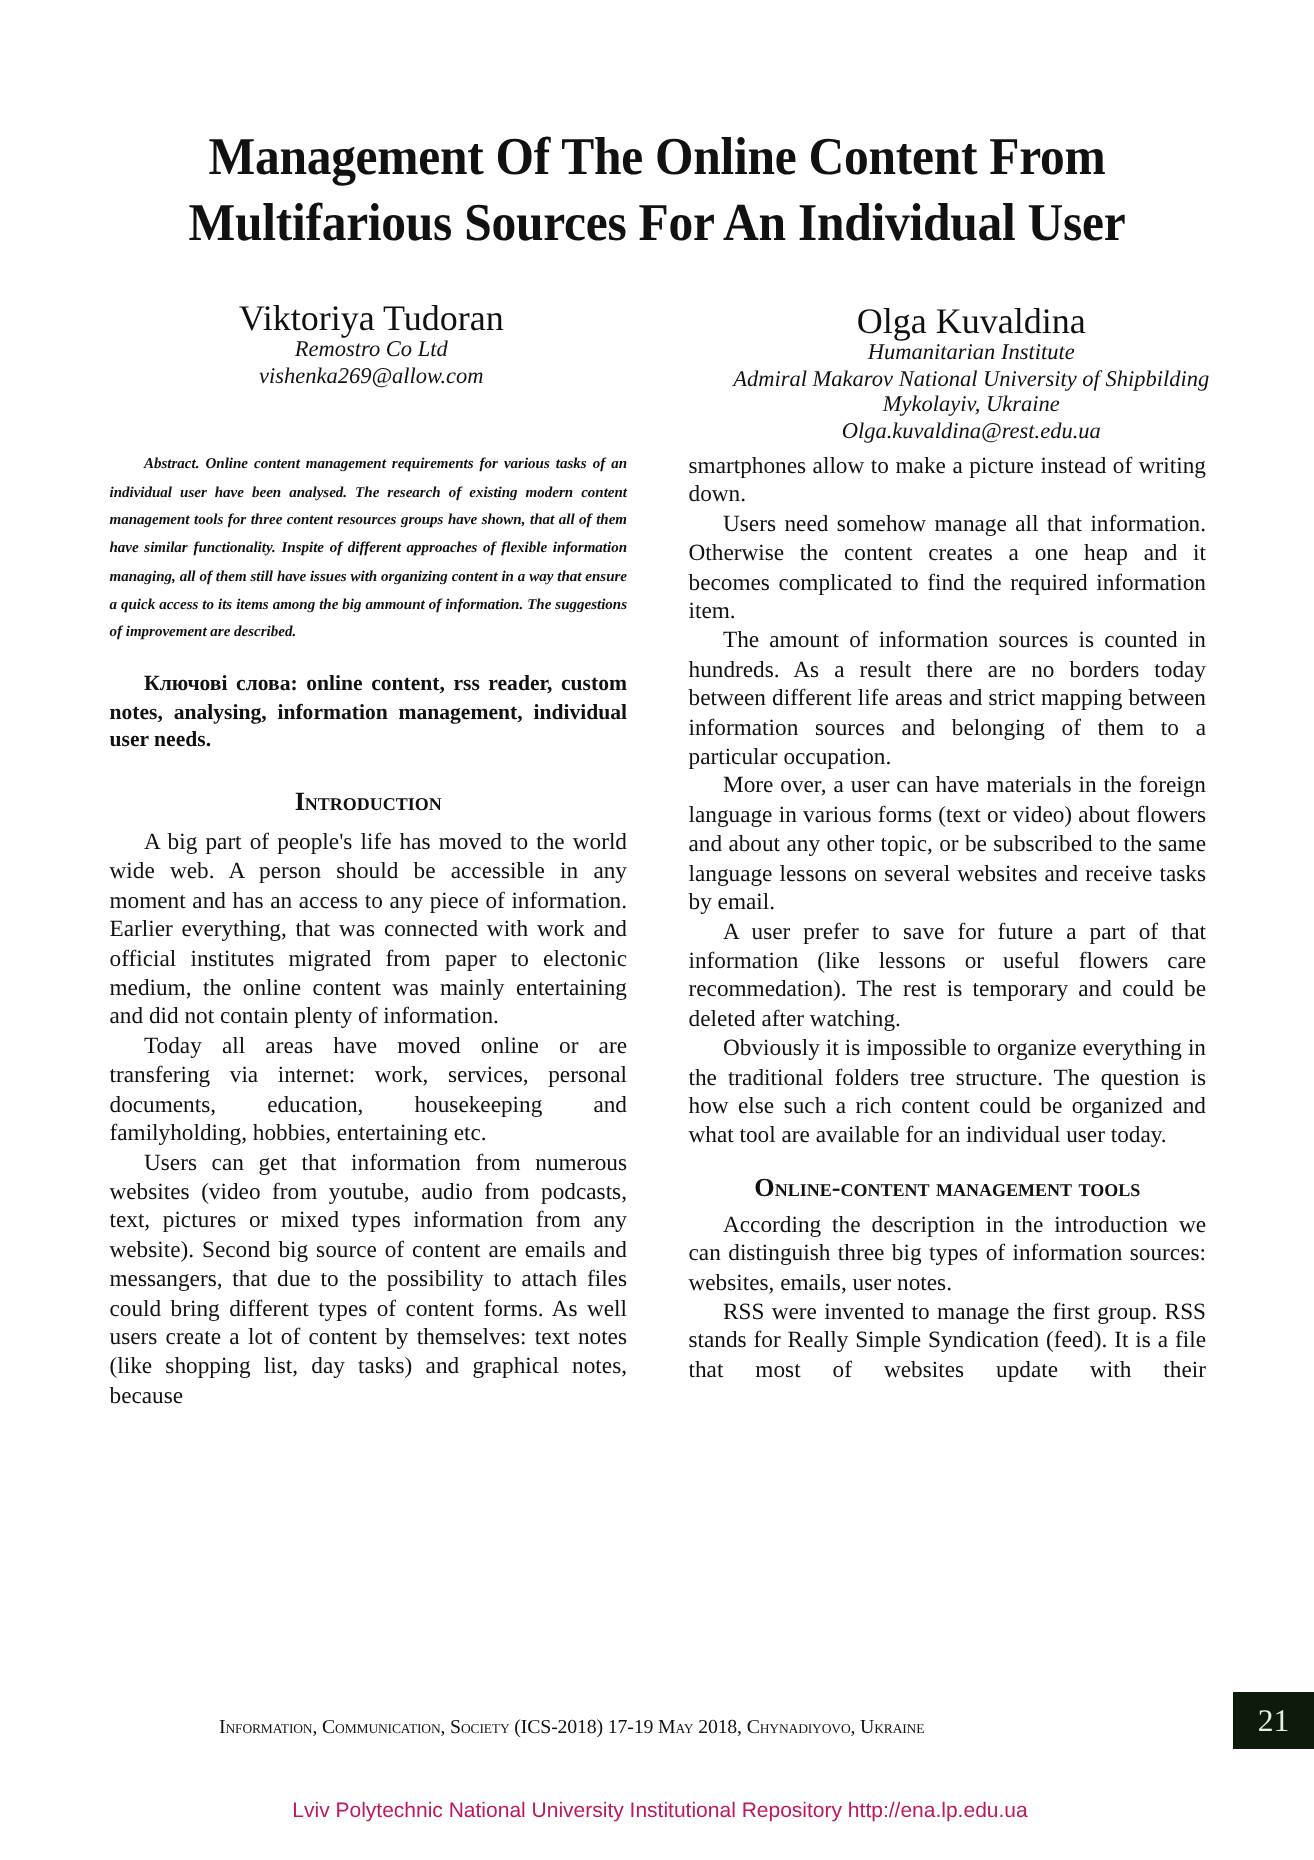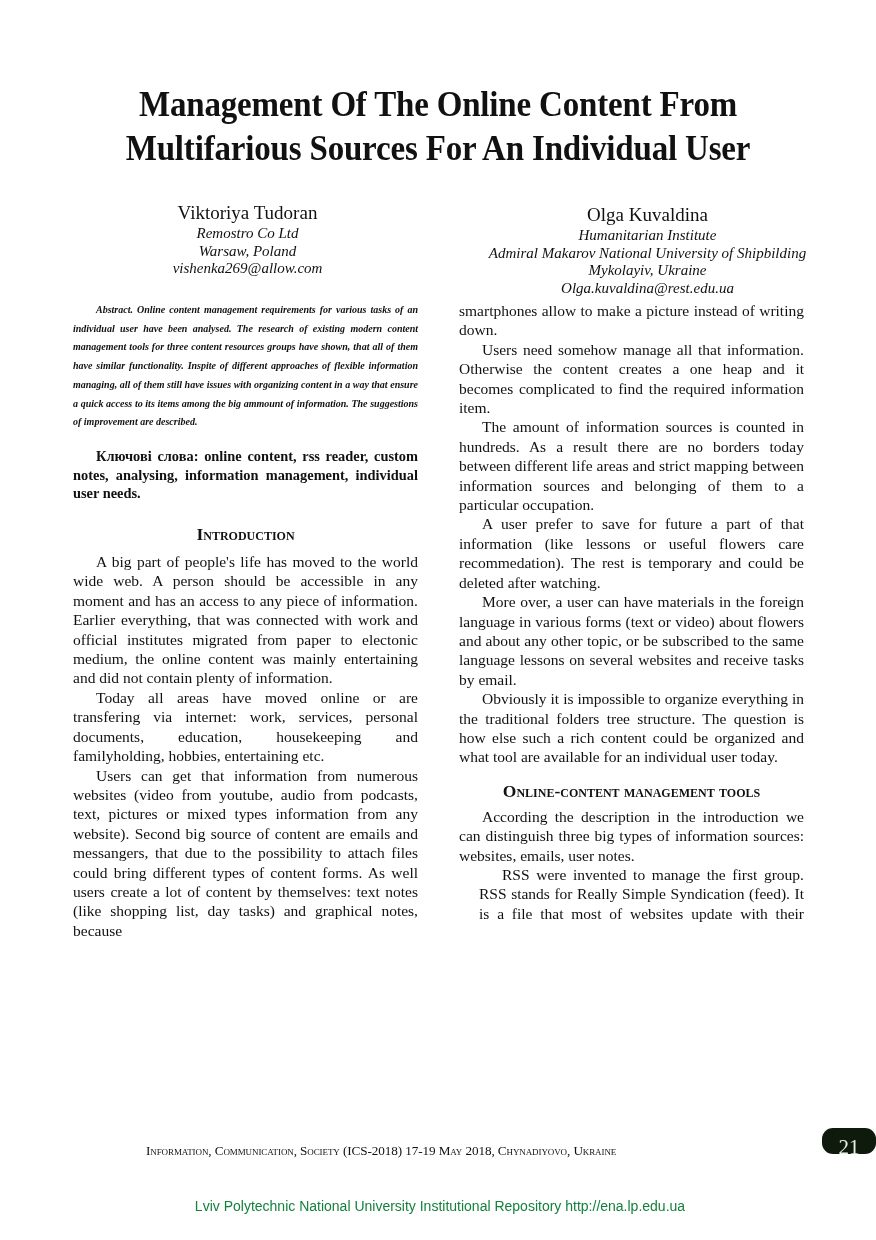--- a/index.html
+++ b/index.html
@@ -7,21 +7,21 @@
       width: 876px; height: 1240px; position: relative; overflow: hidden;
       font-family: "Liberation Serif", "DejaVu Serif", serif; color: #111;
     }
     .title {
       position: absolute; left: 40px; top: 82px; width: 796px;
       text-align: center; font-weight: bold; font-size: 35.5px; line-height: 44px;
       letter-spacing: -0.2px; transform: scaleX(0.93); transform-origin: center top;
     }
     .title div { white-space: nowrap; }
     .author { position: absolute; text-align: center; }
-    .author .name { font-size: 19px; line-height: 24px; }
+    .author .name { font-size: 24px; line-height: 24px; }
     .author .aff { font-style: italic; font-size: 15px; line-height: 17.5px; }
     #author1 { left: 110px; top: 201px; width: 275px; }
     #author2 { left: 450px; top: 203px; width: 395px; }
 
     .col { position: absolute; font-size: 15.5px; line-height: 19.4px; text-align: justify; }
     #col-left { left: 73px; top: 301px; width: 345px; }
     #col-right { left: 459px; top: 301px; width: 345px; }
     .col p { margin: 0; text-indent: 23px; }
     .col p.noindent { text-indent: 0; }
     .abstract { font-weight: bold; font-style: italic; font-size: 10px; line-height: 18.7px; }
@@ -32,42 +32,41 @@
     }
     #intro-head { margin: 21px 0 8px 0; }
     #tools-head { margin: 14px 0 6px 0; }
 
     .footer-text {
       position: absolute; left: 146px; top: 1143px; width: 586px;
       font-variant: small-caps; font-size: 13.2px; line-height: 16px; white-space: nowrap;
       letter-spacing: -0.1px;
     }
     .page-box {
-      position: absolute; left: 822px; top: 1128px; width: 54px; height: 26px;
+      position: absolute; left: 822px; top: 1128px; width: 54px; height: 38px;
       background: #0e1a0c; color: #e8efe4; text-align: center;
-      font-size: 21px; line-height: 38px; border-radius: 11px;
+      font-size: 21px; line-height: 38px;
     }
     .repo {
       position: absolute; left: 170px; top: 1197px; width: 540px; text-align: center;
-      font-family: "Liberation Sans", "DejaVu Sans", sans-serif; font-size: 14px; color: #15803d;
+      font-family: "Liberation Sans", "DejaVu Sans", sans-serif; font-size: 14px; color: #be185d;
       line-height: 18px;
     }
   </style>
 </head>
 <body>
 
 <div class="title">
   <div>Management Of The Online Content From</div>
   <div>Multifarious Sources For An Individual User</div>
 </div>
 
 <div class="author" id="author1">
   <div class="name">Viktoriya Tudoran</div>
   <div class="aff">Remostro Co Ltd</div>
-  <div class="aff">Warsaw, Poland</div>
   <div class="aff">vishenka269@allow.com</div>
 </div>
 
 <div class="author" id="author2">
   <div class="name">Olga Kuvaldina</div>
   <div class="aff">Humanitarian Institute</div>
   <div class="aff">Admiral Makarov National University of Shipbilding</div>
   <div class="aff">Mykolayiv, Ukraine</div>
   <div class="aff">Olga.kuvaldina@rest.edu.ua</div>
 </div>
@@ -78,23 +77,23 @@
   <div class="section-head" id="intro-head">Introduction</div>
   <p>A big part of people's life has moved to the world wide web. A person should be accessible in any moment and has an access to any piece of information. Earlier everything, that was connected with work and official institutes migrated from paper to electonic medium, the online content was mainly entertaining and did not contain plenty of information.</p>
   <p>Today all areas have moved online or are transfering via internet: work, services, personal documents, education, housekeeping and familyholding, hobbies, entertaining etc.</p>
   <p style="text-align-last: justify;">Users can get that information from numerous websites (video from youtube, audio from podcasts, text, pictures or mixed types information from any website). Second big source of content are emails and messangers, that due to the possibility to attach files could bring different types of content forms. As well users create a lot of content by themselves: text notes (like shopping list, day tasks) and graphical notes, because</p>
 </div>
 
 <div class="col" id="col-right">
   <p class="noindent">smartphones allow to make a picture instead of writing down.</p>
   <p>Users need somehow manage all that information. Otherwise the content creates a one heap and it becomes complicated to find the required information item.</p>
   <p>The amount of information sources is counted in hundreds. As a result there are no borders today between different life areas and strict mapping between information sources and belonging of them to a particular occupation.</p>
+  <p>More over, a user can have materials in the foreign language in various forms (text or video) about flowers and about any other topic, or be subscribed to the same language lessons on several websites and receive tasks by email.</p>
   <p>A user prefer to save for future a part of that information (like lessons or useful flowers care recommedation). The rest is temporary and could be deleted after watching.</p>
-  <p>More over, a user can have materials in the foreign language in various forms (text or video) about flowers and about any other topic, or be subscribed to the same language lessons on several websites and receive tasks by email.</p>
   <p>Obviously it is impossible to organize everything in the traditional folders tree structure. The question is how else such a rich content could be organized and what tool are available for an individual user today.</p>
   <div class="section-head" id="tools-head">Online-content management tools</div>
   <p>According the description in the introduction we can distinguish three big types of information sources: websites, emails, user notes.</p>
-  <p style="text-align-last: justify; margin-left: 20px;">RSS were invented to manage the first group. RSS stands for Really Simple Syndication (feed). It is a file that most of websites update with their</p>
+  <p style="text-align-last: justify;">RSS were invented to manage the first group. RSS stands for Really Simple Syndication (feed). It is a file that most of websites update with their</p>
 </div>
 
 <div class="footer-text">Information, Communication, Society (ICS-2018) 17-19 May 2018, Chynadiyovo, Ukraine</div>
 <div class="page-box">21</div>
 <div class="repo">Lviv Polytechnic National University Institutional Repository http://ena.lp.edu.ua</div>
 
 </body></html>

